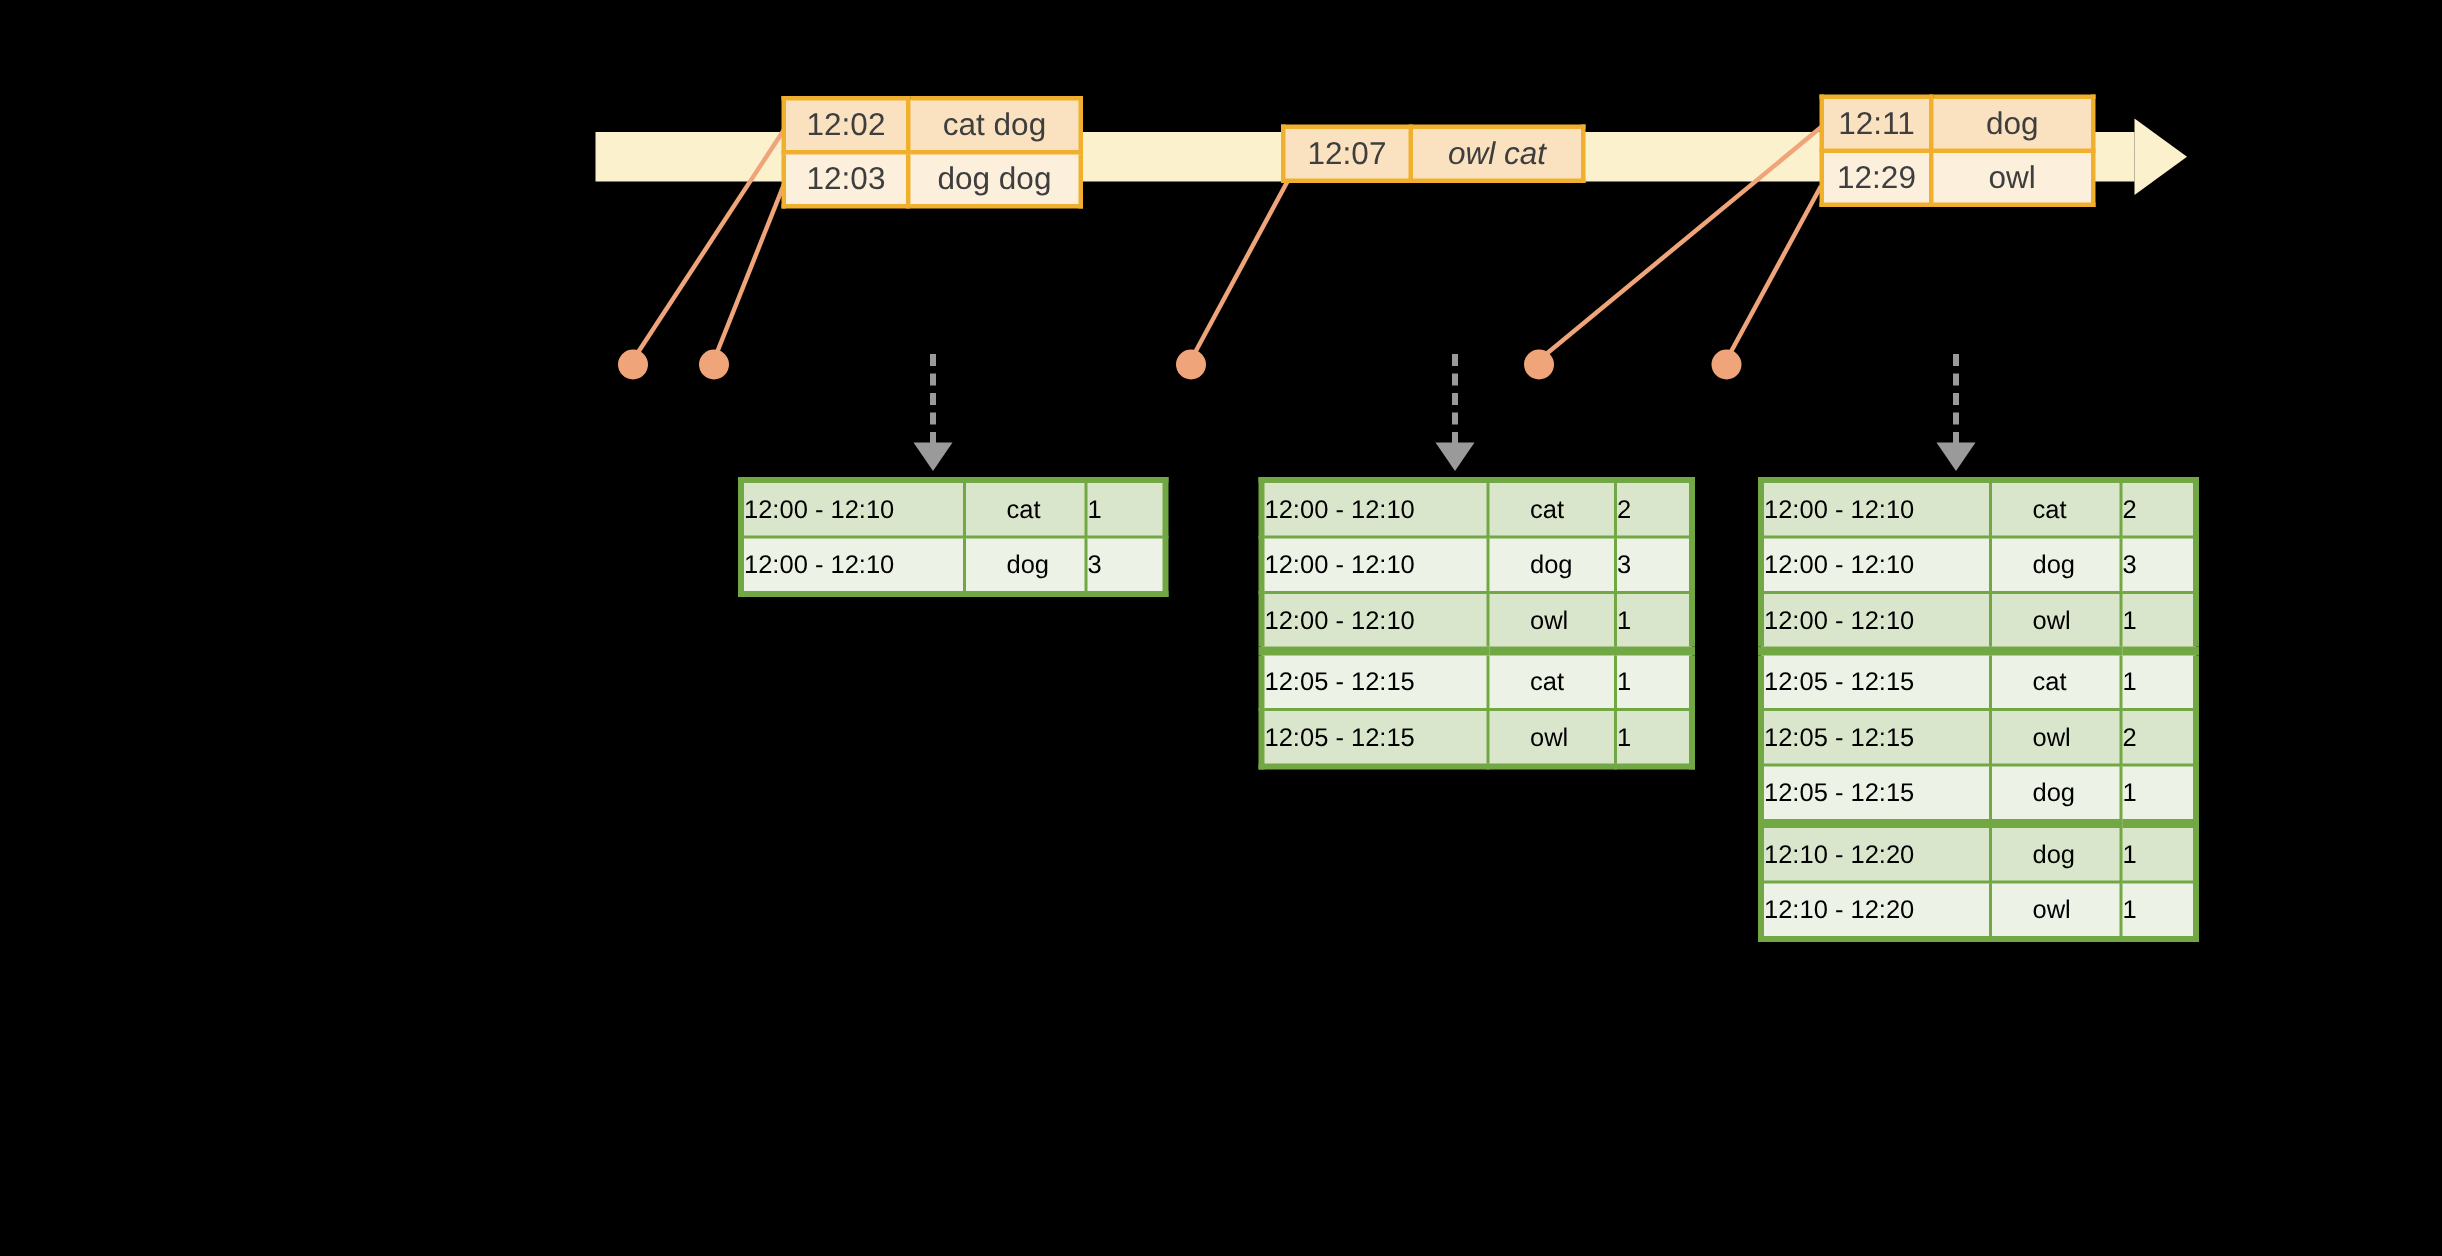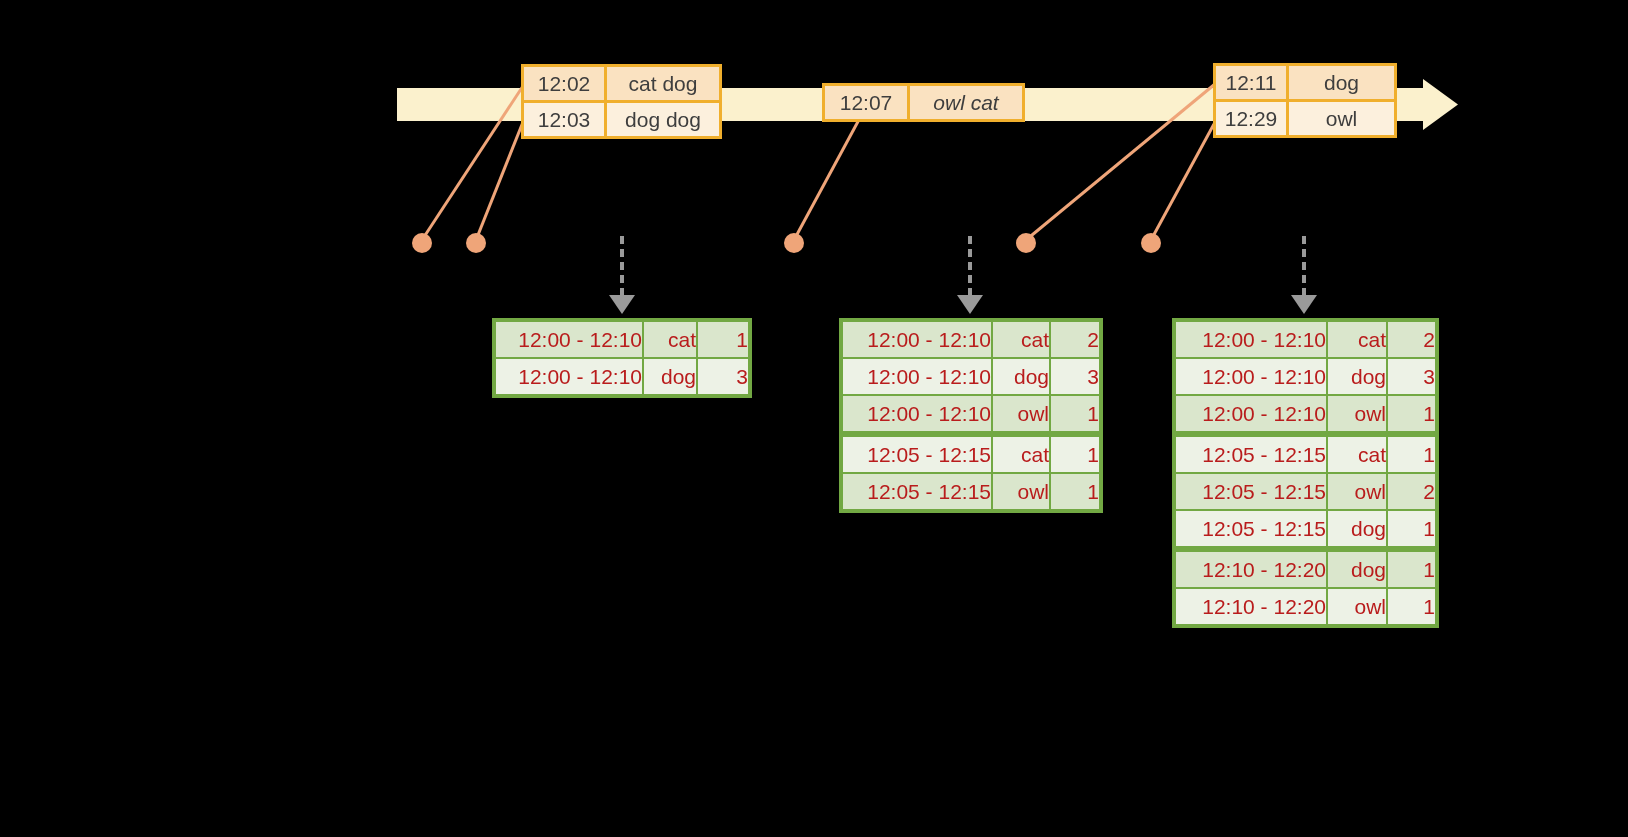--- a/index.html
+++ b/index.html
@@ -68,31 +68,31 @@
 
   
   .result-table {
     position: absolute;
     border-collapse: collapse;
     border: 4px solid #72a843;
   }
   .result-table td {
     border: 2px solid #72a843;
     background: #edf2e6;
-    text-align: right;
+    text-align: left;
     vertical-align: middle;
-    font-size: 21px;
-    color: #b91c1c;
+    font-size: 17px;
+    color: #000000;
     padding: 0;
     height: 35px;
   }
   .result-table tr.g td { background: #dae6cc; }
   .result-table tr.sep td { border-top: 6px solid #72a843; }
   .result-table td.win { width: 148px; }
-  .result-table td.word { width: 56px; }
+  .result-table td.word { width: 56px; padding-left: 27px; }
   .result-table td.cnt { width: 48px; }
   #result-table-1 td.win { width: 146px; }
   #result-table-1 td.word { width: 52px; }
   #result-table-1 td.cnt { width: 50px; }
   #result-table-3 td.win { width: 150px; }
   #result-table-3 td.word { width: 58px; }
   #result-table-3 td.cnt { width: 47px; }
 </style>
 </head>
 <body>
@@ -127,21 +127,21 @@
       <td class="time">12:02</td>
       <td class="words">cat dog</td>
     </tr>
     <tr class="alt">
       <td class="time">12:03</td>
       <td class="words">dog dog</td>
     </tr>
   </tbody>
     </table>
 
-  <table class="event-table" id="event-table-2" style="left:822px; top:83px;border-radius:15px;">
+  <table class="event-table" id="event-table-2" style="left:854px; top:83px;border-radius:15px;">
     <tbody>
         <tr>
       <td class="time">12:07</td>
       <td class="words">owl cat</td>
     </tr>
   </tbody>
     </table>
 
   <table class="event-table" id="event-table-3" style="left:1213px; top:63px;">
     <tbody>

